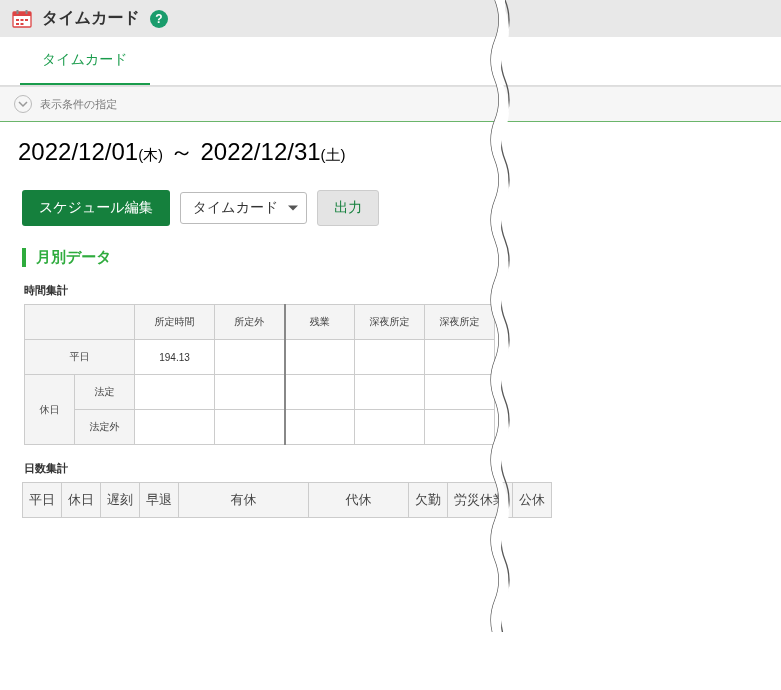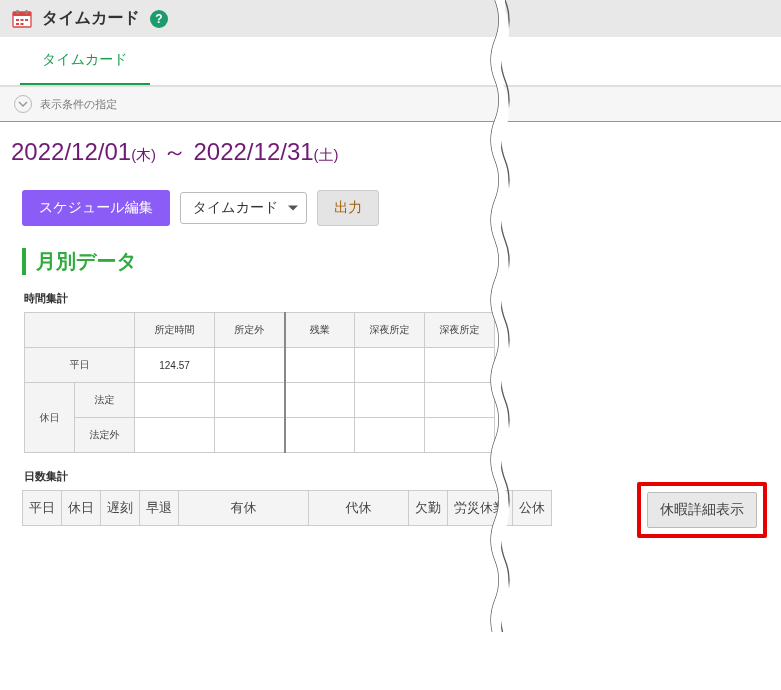--- a/index.html
+++ b/index.html
@@ -73,47 +73,47 @@
     width: 18px; height: 18px;
     border: 1px solid #bbb;
     border-radius: 50%;
     display:inline-flex;
     align-items:center;
     justify-content:center;
     color:#888;
     font-size:10px;
   }
   .date-range {
-    padding: 14px 11px;
+    padding: 14px 18px;
     font-size: 24px;
-    color: #701a75;
+    color: #000000;
   }
   .date-range .wk {
     font-size: 15px;
   }
   .controls {
     padding: 8px 22px 14px;
     display: flex;
     gap: 10px;
     align-items: center;
   }
   .btn {
     border-radius: 3px;
     padding: 8px 16px;
     font-size: 14px;
     cursor: pointer;
     border: 1px solid transparent;
   }
   .btn-green {
-    background: #8b5cf6;
+    background: #15803d;
     color: #fff;
   }
   .btn-gray {
     background: #e4e4e4;
-    color: #a16207;
+    color: #15803d;
     border-color: #ccc;
   }
   .select-box {
     border: 1px solid #bbb;
     border-radius: 3px;
     padding: 6px 28px 6px 12px;
     font-size: 14px;
     background: #fff;
     position: relative;
     cursor: pointer;
@@ -127,21 +127,21 @@
     transform:translateY(-50%);
     border-left:5px solid transparent;
     border-right:5px solid transparent;
     border-top:5px solid #555;
   }
   .section-title {
     margin: 8px 22px;
     padding-left: 10px;
     border-left: 4px solid #2eab3d;
     color: #2eab3d;
-    font-size: 20px;
+    font-size: 15px;
     font-weight: bold;
   }
   .sub-title {
     margin: 16px 24px 6px;
     font-size: 11px;
     font-weight: bold;
   }
   table.time-summary {
     border-collapse: collapse;
     margin: 0 24px;
@@ -283,21 +283,21 @@
         <tr>
       <th class="th-row-label" colspan="2"></th>
       <th class="col-th first">所定時間</th>
       <th class="col-th">所定外</th>
       <th class="col-th vert-thick">残業</th>
       <th class="col-th">深夜所定</th>
       <th class="col-th">深夜所定</th>
     </tr>
     <tr>
       <th class="th-row-label" colspan="2">平日</th>
-      <td>124.57</td>
+      <td>194.13</td>
       <td></td>
       <td class="vert-thick"></td>
       <td></td>
       <td></td>
     </tr>
     <tr>
       <th class="th-row-label" rowspan="2">休日</th>
       <th class="th-sub-label">法定</th>
       <td></td>
       <td></td>
@@ -327,23 +327,20 @@
         <th>遅刻</th>
         <th>早退</th>
         <th style="width:130px">有休</th>
         <th style="width:100px">代休</th>
         <th>欠勤</th>
         <th>労災休業</th>
         <th>公休</th>
       </tr>
     </tbody>
       </table>
-    <div class="highlight-box">
-      <button class="btn-detail">休暇詳細表示</button>
-    </div>
   </div>
 
   <div class="tear">
     <svg width="30" height="690" viewBox="0 0 30 690">
       <path d="M10 0 Q18 20 10 40 Q2 60 10 80 Q18 100 10 120 Q2 140 10 160 Q18 180 10 200 Q2 220 10 240 Q18 260 10 280 Q2 300 10 320 Q18 340 10 360 Q2 380 10 400 Q18 420 10 440 Q2 460 10 480 Q18 500 10 520 Q2 540 10 560 Q18 580 10 600 Q2 620 10 640 Q18 660 10 680 L10 690" stroke="#555" stroke-width="1.3" fill="none"></path>
       <path d="M20 0 Q28 20 20 40 Q12 60 20 80 Q28 100 20 120 Q12 140 20 160 Q28 180 20 200 Q12 220 20 240 Q28 260 20 280 Q12 300 20 320 Q28 340 20 360 Q12 380 20 400 Q28 420 20 440 Q12 460 20 480 Q28 500 20 520 Q12 540 20 560 Q28 580 20 600 Q12 620 20 640 Q28 660 20 680 L20 690" stroke="#555" stroke-width="1.3" fill="none"></path>
       <path d="M10 0 Q18 20 10 40 Q2 60 10 80 Q18 100 10 120 Q2 140 10 160 Q18 180 10 200 Q2 220 10 240 Q18 260 10 280 Q2 300 10 320 Q18 340 10 360 Q2 380 10 400 Q18 420 10 440 Q2 460 10 480 Q18 500 10 520 Q2 540 10 560 Q18 580 10 600 Q2 620 10 640 Q18 660 10 680 L10 690 L20 690 Q28 670 20 650 Q12 630 20 610 Q28 590 20 570 Q12 550 20 530 Q28 510 20 490 Q12 470 20 450 Q28 430 20 410 Q12 390 20 370 Q28 350 20 330 Q12 310 20 290 Q28 270 20 250 Q12 230 20 210 Q28 190 20 170 Q12 150 20 130 Q28 110 20 90 Q12 70 20 50 Q28 30 20 10 L20 0 Z" fill="#fff"></path>
     </svg>
   </div>
 

